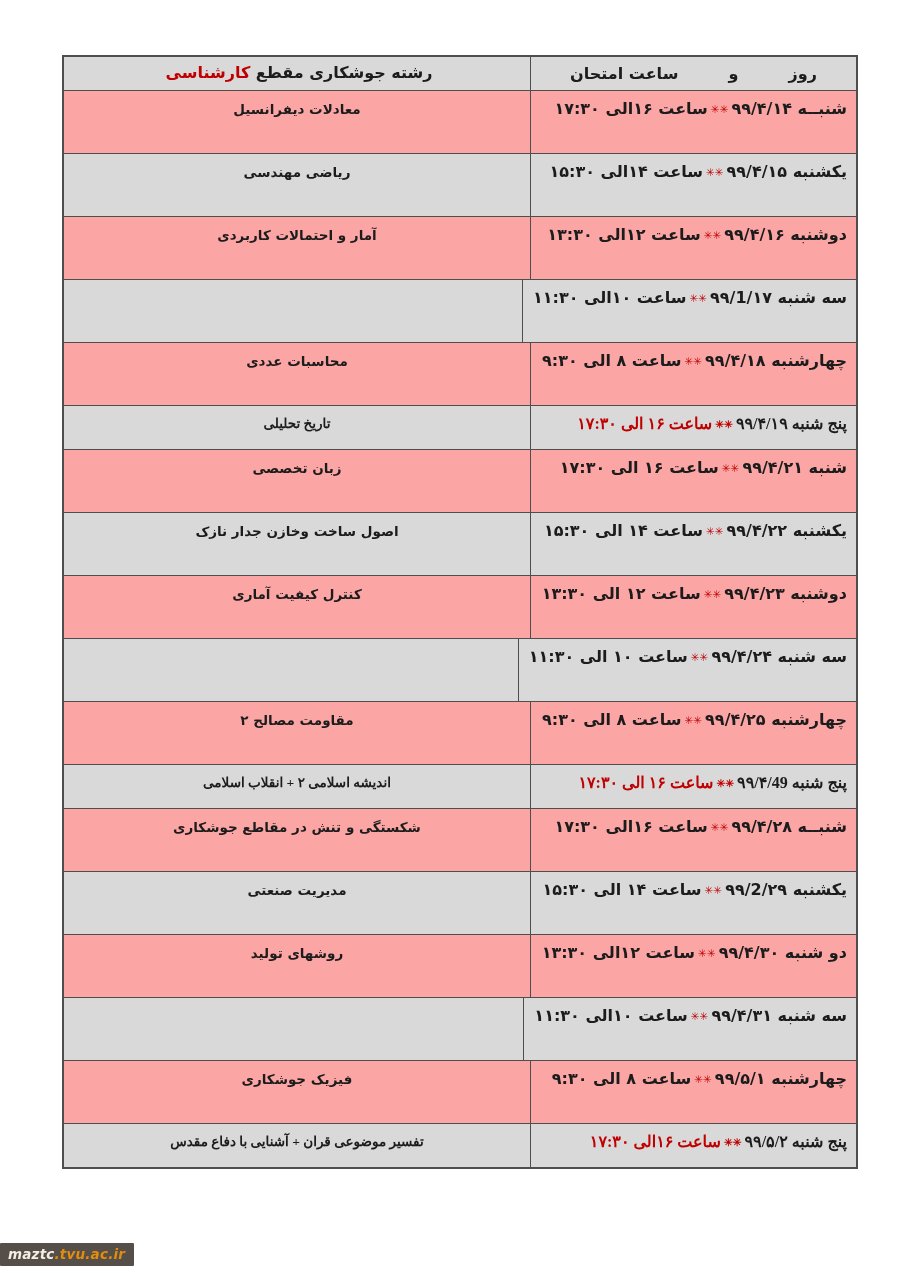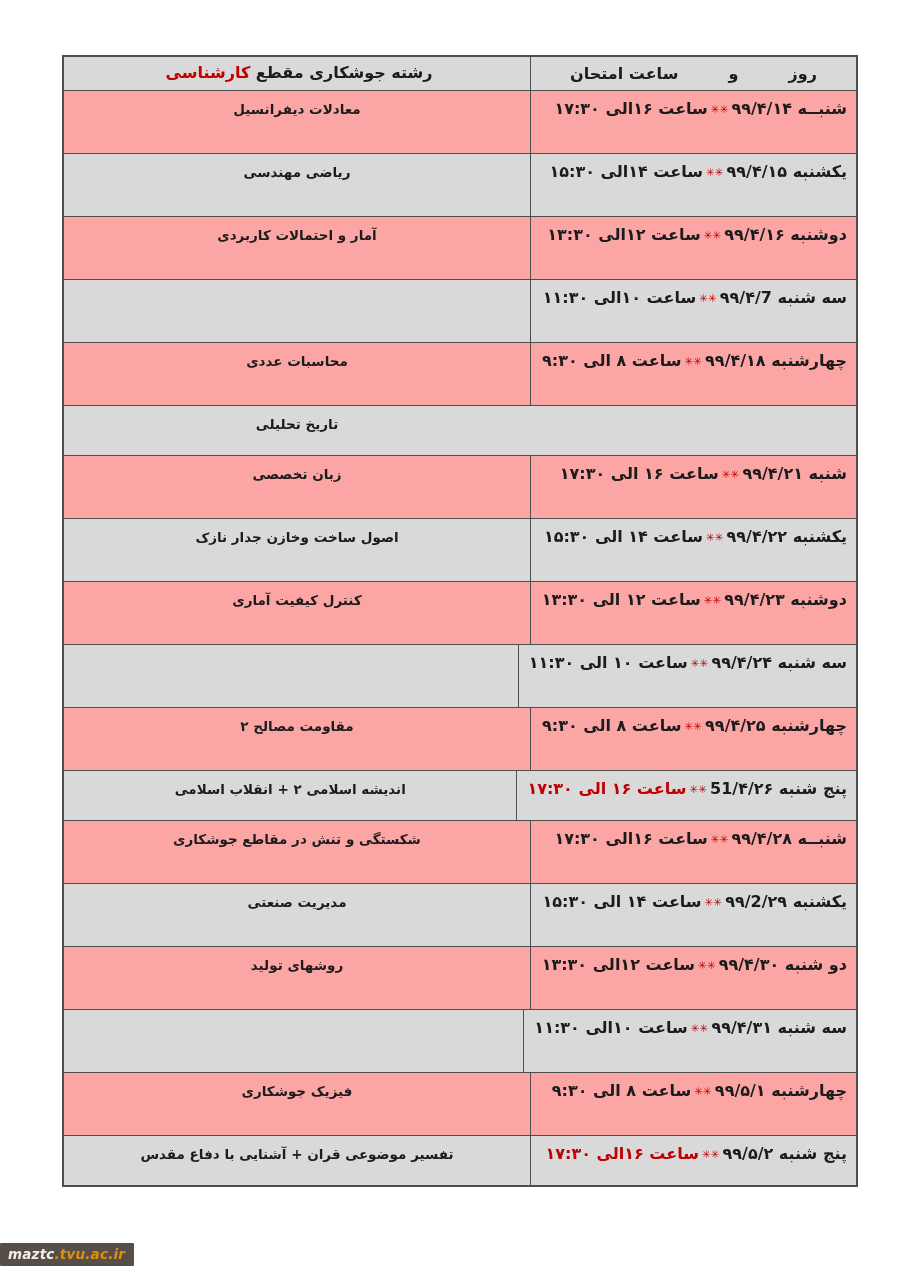--- a/index.html
+++ b/index.html
@@ -18,21 +18,21 @@
     position:absolute;left:62px;top:55px;width:796px;
     border:2px solid var(--border);
     box-sizing:border-box;
   }
   .row{
     display:flex;height:63px;box-sizing:border-box;background:#fca5a5;
     border-top:1px solid var(--border);
   }
   .row:first-child{border-top:none;}
   .row.shaded{background:var(--shade);}
-  .row.short{height:50px;}
+  .row.short{height:44px;font-family:Liberation Serif, serif;}
   .row.header{height:33px;background:var(--shade);}
   .cell{box-sizing:border-box;}
   .course-cell{
     width:466px;direction:rtl;text-align:center;
     padding-top:9px;font-size:13.5px;font-weight:bold;
     line-height:1.4;
   }
   .day-cell{
     flex:1;border-left:1px solid var(--border);
     direction:rtl;text-align:right;
@@ -97,35 +97,38 @@
     </div>
     <div class="cell day-cell">
       <span class="day">دوشنبه ۹۹/۴/۱۶</span><span class="stars">✳✳</span><span class="time">ساعت ۱۲الی ۱۳:۳۰</span>
     </div>
   </div>
     <div class="row shaded">
     <div class="cell course-cell">
       <span></span>
     </div>
     <div class="cell day-cell">
-      <span class="day">سه شنبه  ۹۹/۴/7</span><span class="stars">✳✳</span><span class="time">ساعت ۱۰الی ۱۱:۳۰</span>
+      <span class="day">سه شنبه  ۹۹/1/۱۷</span><span class="stars">✳✳</span><span class="time">ساعت ۱۰الی ۱۱:۳۰</span>
     </div>
   </div>
     <div class="row">
     <div class="cell course-cell">
       <span>محاسبات عددی</span>
     </div>
     <div class="cell day-cell">
       <span class="day">چهارشنبه  ۹۹/۴/۱۸</span><span class="stars">✳✳</span><span class="time">ساعت ۸ الی ۹:۳۰</span>
     </div>
   </div>
     <div class="row shaded short red">
     <div class="cell course-cell">
       <span>تاریخ تحلیلی</span>
     </div>
+    <div class="cell day-cell">
+      <span class="day">پنج شنبه ۹۹/۴/۱۹</span><span class="stars">✳✳</span><span class="time">ساعت ۱۶ الی ۱۷:۳۰</span>
+    </div>
   </div>
     <div class="row">
     <div class="cell course-cell">
       <span>زبان تخصصی</span>
     </div>
     <div class="cell day-cell">
       <span class="day">شنبه   ۹۹/۴/۲۱</span><span class="stars">✳✳</span><span class="time">ساعت ۱۶ الی ۱۷:۳۰</span>
     </div>
   </div>
     <div class="row shaded">
@@ -158,21 +161,21 @@
     </div>
     <div class="cell day-cell">
       <span class="day">چهارشنبه ۹۹/۴/۲۵</span><span class="stars">✳✳</span><span class="time">ساعت ۸ الی ۹:۳۰</span>
     </div>
   </div>
     <div class="row shaded short red">
     <div class="cell course-cell">
       <span>اندیشه اسلامی ۲ + انقلاب اسلامی</span>
     </div>
     <div class="cell day-cell">
-      <span class="day">پنج شنبه  51/۴/۲۶</span><span class="stars">✳✳</span><span class="time">ساعت ۱۶ الی ۱۷:۳۰</span>
+      <span class="day">پنج شنبه  ۹۹/۴/49</span><span class="stars">✳✳</span><span class="time">ساعت ۱۶ الی ۱۷:۳۰</span>
     </div>
   </div>
     <div class="row">
     <div class="cell course-cell">
       <span>شکستگی و تنش در مقاطع جوشکاری</span>
     </div>
     <div class="cell day-cell">
       <span class="day">شنبــه  ۹۹/۴/۲۸</span><span class="stars">✳✳</span><span class="time">ساعت ۱۶الی ۱۷:۳۰</span>
     </div>
   </div>

